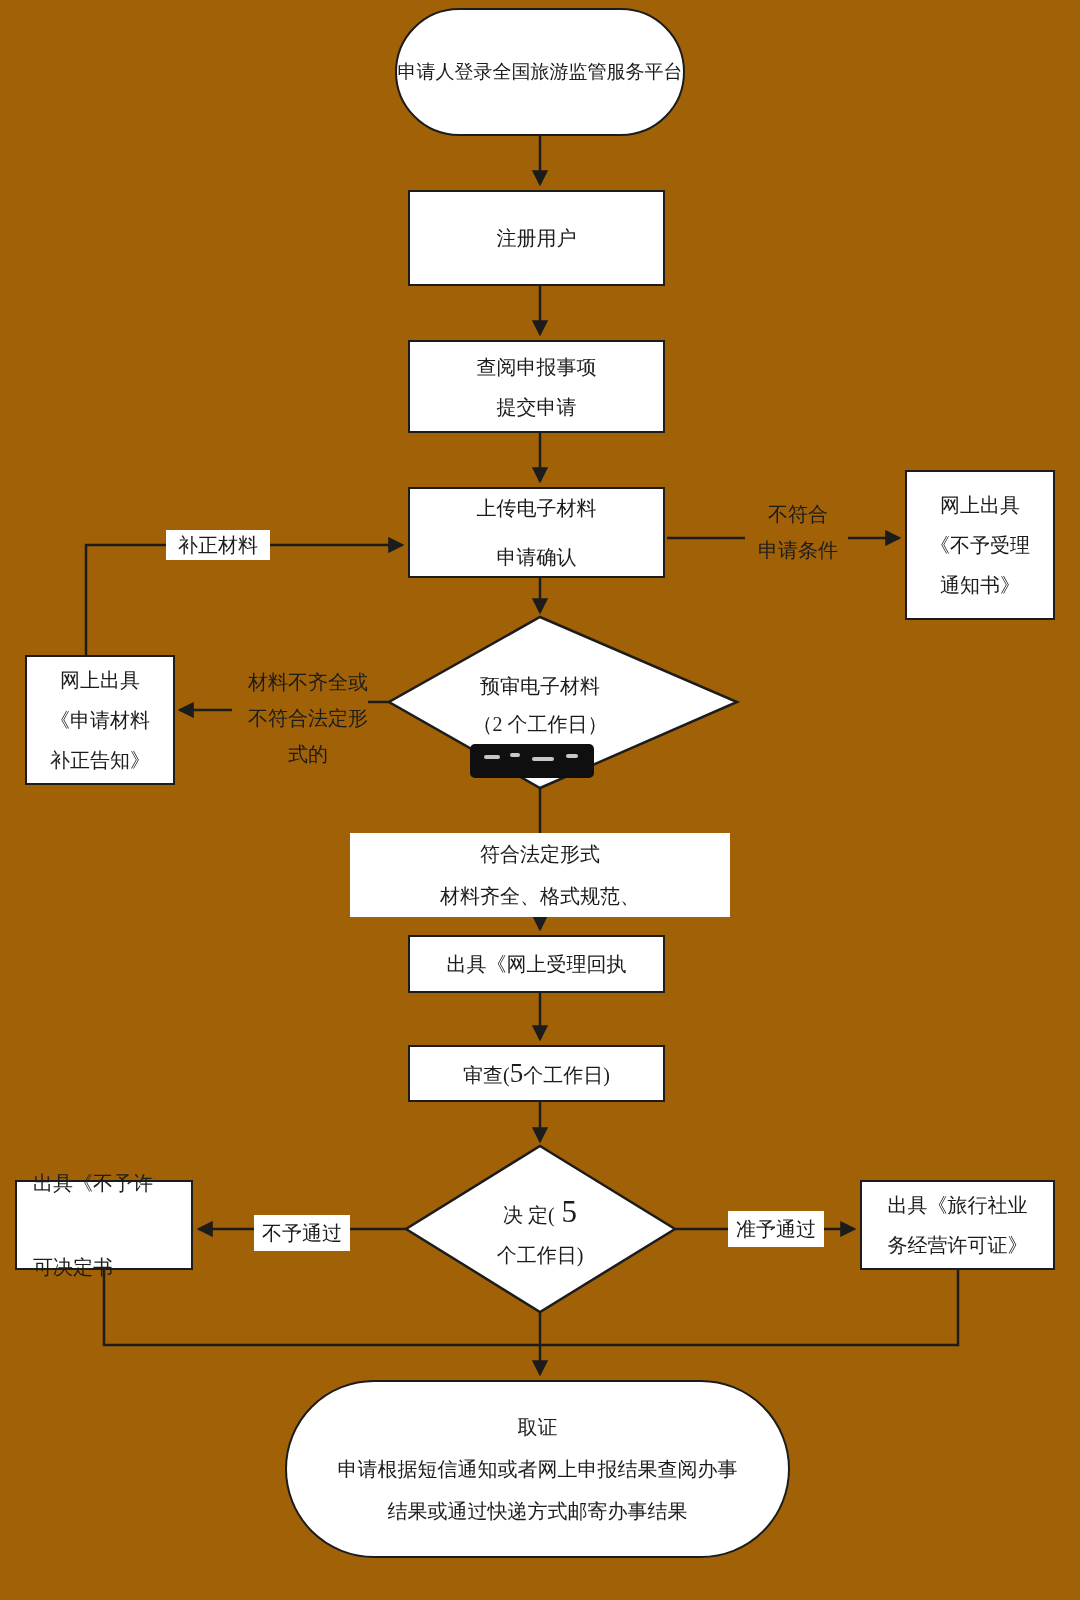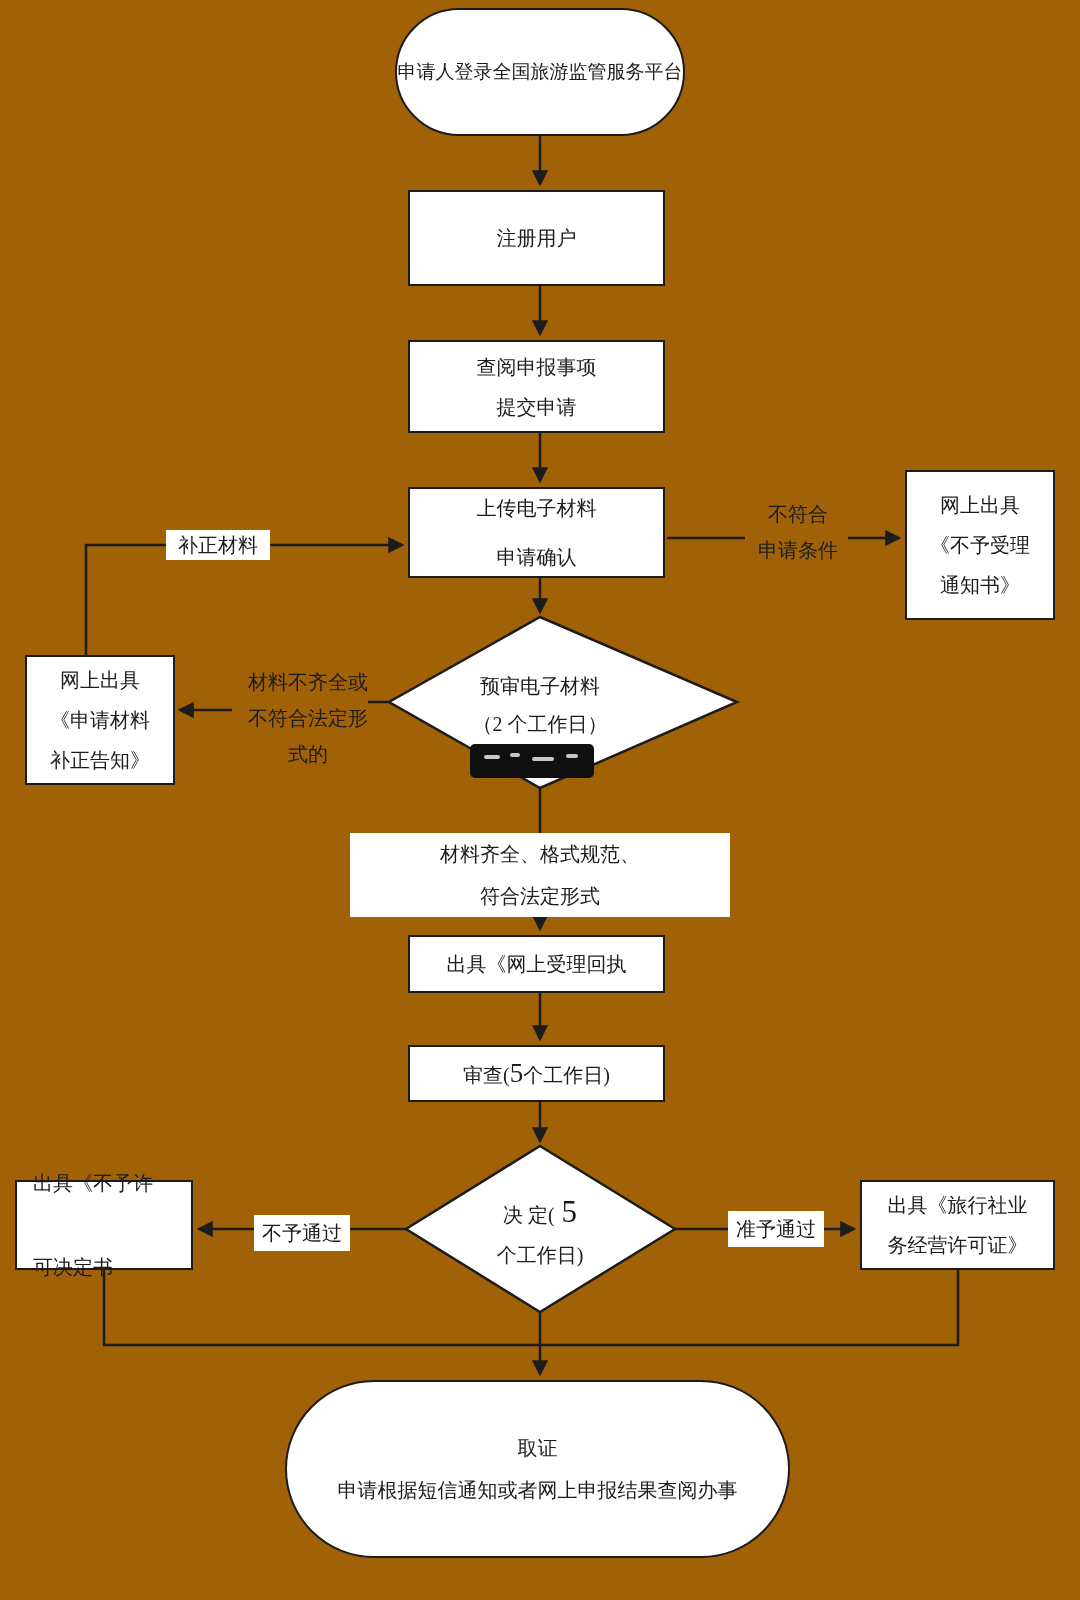--- a/index.html
+++ b/index.html
@@ -118,38 +118,39 @@
   </div>
 
   <div class="shape" style="left:860px;top:1180px;width:195px;height:90px;">
     <div>出具《旅行社业</div>
     <div>务经营许可证》</div>
   </div>
 
   <div class="shape stadium" style="left:285px;top:1380px;width:505px;height:178px;line-height:42px;border-width:2.5px;">
     <div>取证</div>
     <div>申请根据短信通知或者网上申报结果查阅办事</div>
+    <div>结果或通过快递方式邮寄办事结果</div>
   </div>
 
   <div class="elabel" style="left:748px;top:496px;width:100px;line-height:36px;">
     <div>不符合</div>
     <div>申请条件</div>
   </div>
 
   <div class="elabel" style="left:240px;top:664px;width:136px;line-height:36px;">
     <div>材料不齐全或</div>
     <div>不符合法定形</div>
     <div>式的</div>
   </div>
 
   <div class="elabel masked" style="left:166px;top:530px;width:104px;line-height:30px;">补正材料</div>
 
   <div class="elabel masked" style="left:350px;top:833px;width:380px;line-height:42px;">
+    <div>符合法定形式</div>
     <div>材料齐全、格式规范、</div>
-    <div>符合法定形式</div>
   </div>
 
   <div class="elabel masked" style="left:254px;top:1186px;width:96px;line-height:36px;margin-top:29px;">不予通过</div>
 
   <div class="elabel masked" style="left:728px;top:1211px;width:96px;line-height:36px;">准予通过</div>
 
   <div class="artifact" style="left:470px;top:744px;width:124px;height:34px;">
     <span class="wm" style="left:14px;top:11px;width:16px;"></span>
     <span class="wm" style="left:40px;top:9px;width:10px;"></span>
     <span class="wm" style="left:62px;top:13px;width:22px;"></span>

